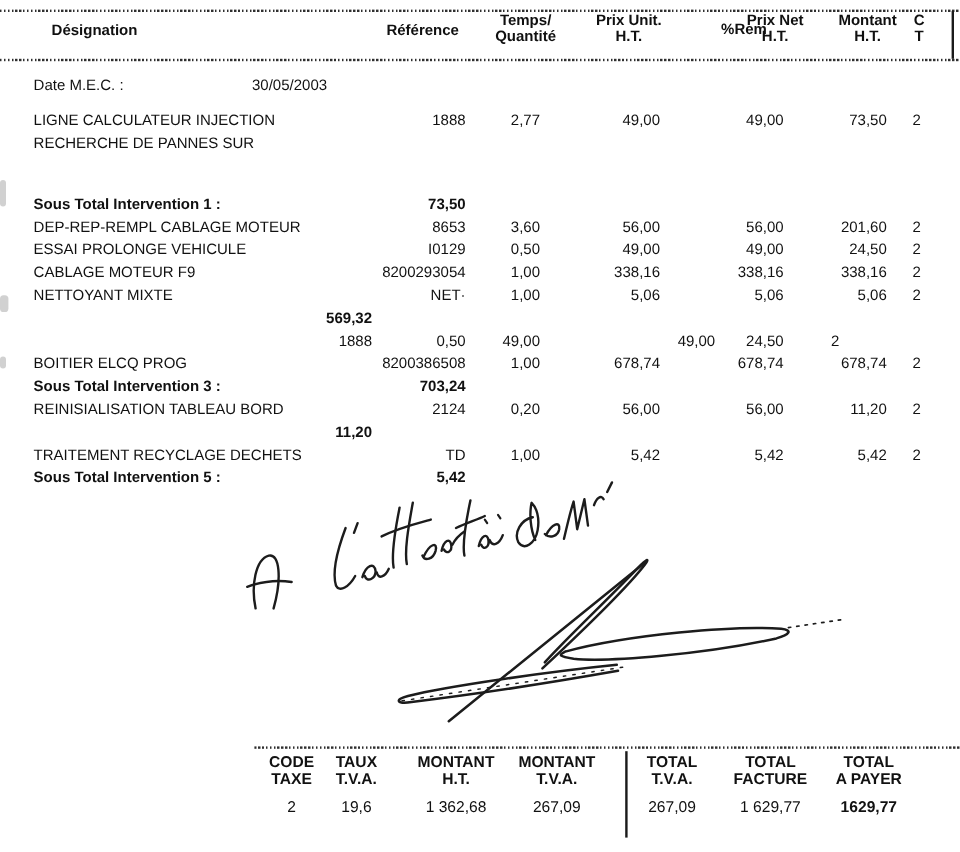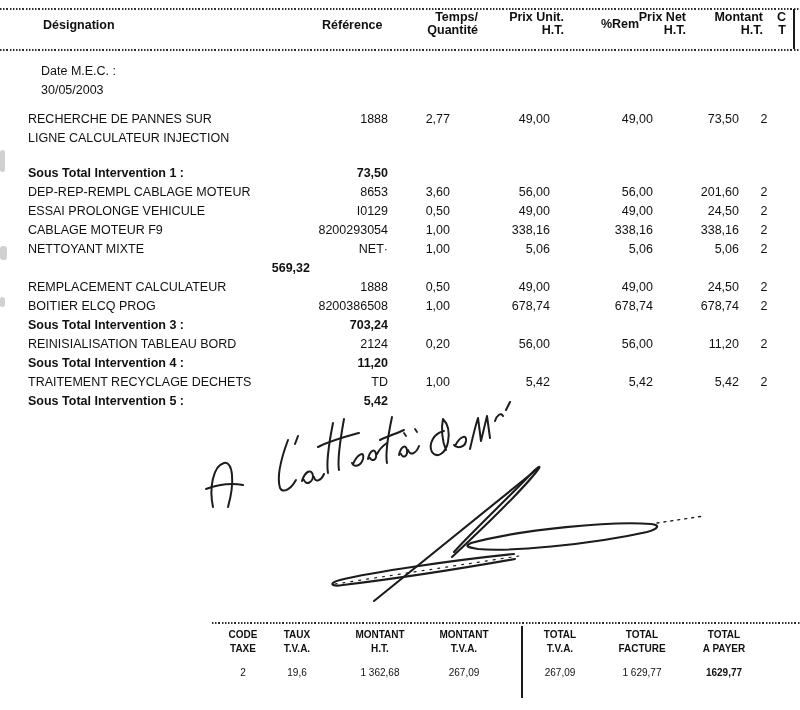--- a/index.html
+++ b/index.html
@@ -20,46 +20,46 @@
   .rule-mid{left:0;top:49px;width:800px;}
   .rule-totals{left:212px;top:622px;width:588px;}
 
   .vtick{position:absolute;left:793px;top:9px;width:2px;height:40px;background:#1a1a1a;}
   .tdivider{position:absolute;left:521px;top:626px;width:2px;height:72px;background:#1a1a1a;}
 
   
   .h{position:absolute;font-weight:700;font-size:12.5px;color:#101010;white-space:nowrap;}
   .h.single{top:18px;}
   .h.stack{top:11px;text-align:center;line-height:13px;}
-  .h.stack span{display:block;text-align:right;}
+  .h.stack span{display:block;}
   .hd-designation{left:43px;}
   .hd-reference{left:310px;margin-left:12px;}
   .hd-qty{left:398px;width:80px;}
   .hd-unit{left:484px;width:80px;}
   .hd-rem{left:590px;width:60px;top:17px;text-align:center;}
   .hd-net{left:606px;width:80px;}
   .hd-amount{left:683px;width:80px;}
   .hd-ct{left:746px;width:40px;}
 
   
   .bodyflow{position:absolute;left:0;top:56px;width:800px;font-size:12.5px;line-height:19px;}
-  .date-row{display:flex;margin-top:6px;margin-left:41px;flex-direction:column;}
+  .date-row{display:flex;margin-top:6px;margin-left:28px;}
   .date-label{width:182px;}
   .row{display:grid;grid-template-columns:282px 78px 62px 100px 46px 57px 86px 50px;margin-left:28px;}
   .c-des{text-align:left;padding-right:6px;}
   .c-ref{text-align:right;}
   .c-num{text-align:right;}
   .c-ct{text-align:center;}
   .b{font-weight:700;}
 
   
   .handwriting{position:absolute;left:180px;top:395px;}
 
   
-  .tcol{position:absolute;top:628px;text-align:center;font-size:10px;line-height:14px;}
+  .tcol{position:absolute;top:628px;text-align:center;font-size:13px;line-height:14px;}
   .tl{display:block;font-weight:700;}
   .tv{margin-top:10px;}
   .tc0{left:212px;width:62px;}
   .tc1{left:266px;width:62px;}
   .tc2{left:324px;width:112px;}
   .tc3{left:410px;width:108px;}
   .tc4{left:510px;width:100px;}
   .tc5{left:590px;width:104px;}
   .tc6{left:670px;width:108px;}
 
@@ -106,32 +106,32 @@
   <div class="vtick"></div>
 
   <div class="bodyflow">
     <div class="date-row">
       <span class="date-label">Date M.E.C. :</span>
       <span class="date-value">30/05/2003</span>
     </div>
     <div id="line-items">
         <div class="row" style="margin-top: 10px;">
           <div class="c-des">
+            <div>LIGNE CALCULATEUR INJECTION</div>
             <div>RECHERCHE DE PANNES SUR</div>
-            <div>LIGNE CALCULATEUR INJECTION</div>
           </div>
           <div class="c-ref">1888</div>
           <div class="c-num">2,77</div>
           <div class="c-num">49,00</div>
           <div class="c-num"></div>
           <div class="c-num">49,00</div>
           <div class="c-num">73,50</div>
           <div class="c-ct">2</div>
         </div>
-        <div class="row" style="margin-top: 16px;">
+        <div class="row" style="margin-top: 32px;">
           <div class="c-des b">Sous Total Intervention 1 :</div>
           <div class="c-ref b">73,50</div>
         </div>
         <div class="row">
           <div class="c-des">
             <div>DEP-REP-REMPL CABLAGE MOTEUR</div>
           </div>
           <div class="c-ref">8653</div>
           <div class="c-num">3,60</div>
           <div class="c-num">56,00</div>
@@ -173,23 +173,20 @@
           <div class="c-num">5,06</div>
           <div class="c-num"></div>
           <div class="c-num">5,06</div>
           <div class="c-num">5,06</div>
           <div class="c-ct">2</div>
         </div>
         <div class="row">
           <div class="c-ref b">569,32</div>
         </div>
         <div class="row">
-          <div class="c-des">
-            <div>REMPLACEMENT CALCULATEUR</div>
-          </div>
           <div class="c-ref">1888</div>
           <div class="c-num">0,50</div>
           <div class="c-num">49,00</div>
           <div class="c-num"></div>
           <div class="c-num">49,00</div>
           <div class="c-num">24,50</div>
           <div class="c-ct">2</div>
         </div>
         <div class="row">
           <div class="c-des">
@@ -213,21 +210,20 @@
           </div>
           <div class="c-ref">2124</div>
           <div class="c-num">0,20</div>
           <div class="c-num">56,00</div>
           <div class="c-num"></div>
           <div class="c-num">56,00</div>
           <div class="c-num">11,20</div>
           <div class="c-ct">2</div>
         </div>
         <div class="row">
-          <div class="c-des b">Sous Total Intervention 4 :</div>
           <div class="c-ref b">11,20</div>
         </div>
         <div class="row">
           <div class="c-des">
             <div>TRAITEMENT RECYCLAGE DECHETS</div>
           </div>
           <div class="c-ref">TD</div>
           <div class="c-num">1,00</div>
           <div class="c-num">5,42</div>
           <div class="c-num"></div>

